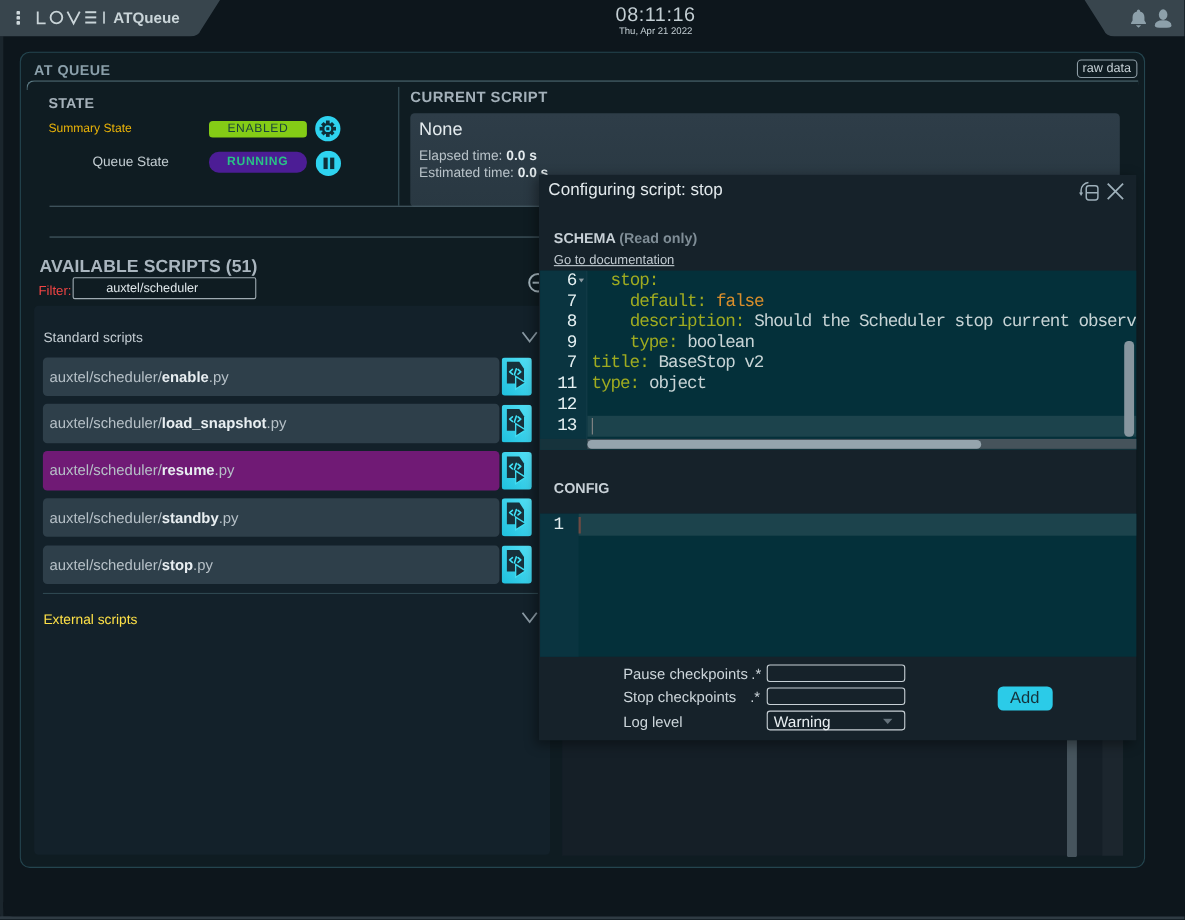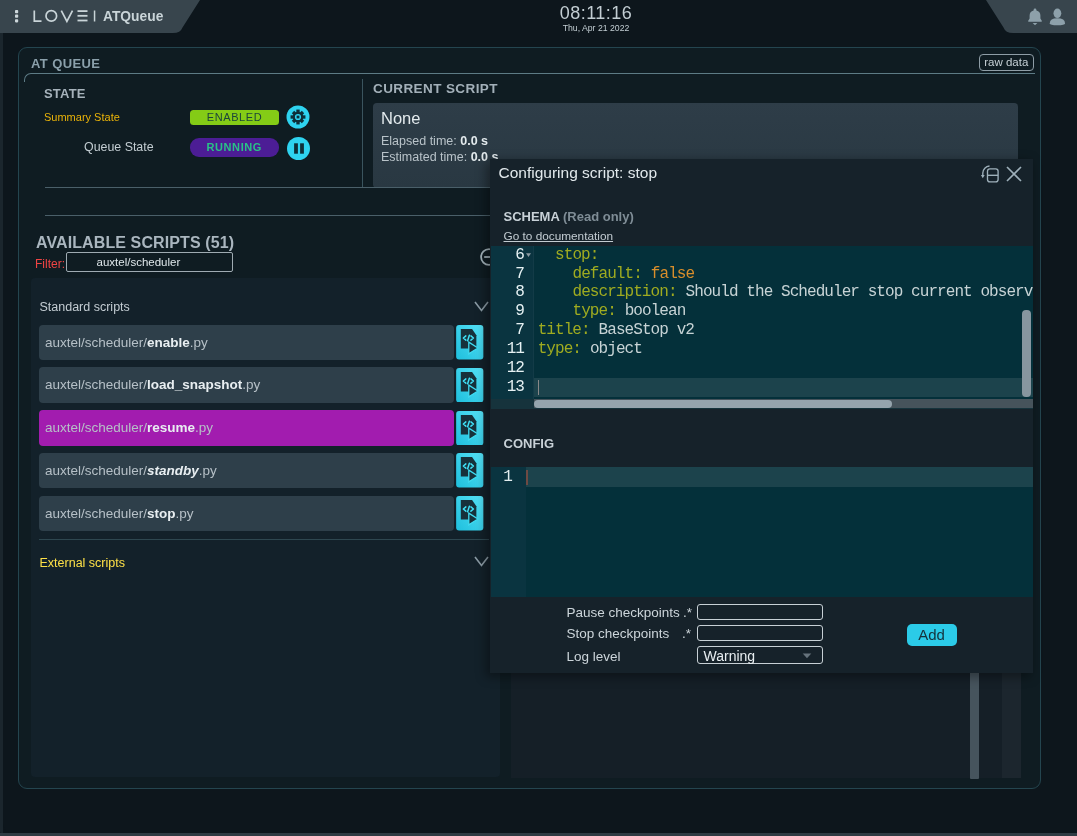--- a/index.html
+++ b/index.html
@@ -152,41 +152,41 @@
   <rect x="0" y="0" width="28" height="35.5" rx="3" fill="url(#cg)"></rect>
   <path d="M4.8,4 h11.6 l4.4,6.6 v13.7 h-16 Z" fill="#17313b"></path>
   <g fill="none" stroke="#40e2f8" stroke-width="1.5" stroke-linecap="round" stroke-linejoin="round">
     <path d="M10,11.2 L7.4,13.4 L10,15.6"></path>
     <path d="M15.2,11.2 L17.8,13.4 L15.2,15.6"></path>
     <path d="M13.6,10.6 L11.8,16.2"></path>
   </g>
   <path d="M13,17.6 l9.4,6 l-9.4,6 Z" fill="#17313b" stroke="#3fdcf2" stroke-width="1.3"></path>
 </svg>
   </div>
-    <div class="abs" style="left:38.5px; top:410px; width:415.5px; height:35.6px; background:#a21caf; border-radius:4px;">
+    <div class="abs" style="left:38.5px; top:410px; width:415.5px; height:35.6px; background:#701a75; border-radius:4px;">
     <div style="position:absolute; left:6.5px; top:10.3px; font-size:13.5px; color:#b6c0c7;">auxtel/scheduler/<b style="color:#e8eef1;">resume</b>.py</div>
     <svg width="27.5" height="34.5" viewBox="0 0 28 35.5" style="position:absolute; left:417.5px; top:0.5px;">
   <defs>
           <linearGradient id="cg" x1="0" y1="1" x2="1" y2="0">
     <stop offset="0" stop-color="#1fc0de"></stop>
             <stop offset="1" stop-color="#55e1f6"></stop>
   </linearGradient>
         </defs>
   <rect x="0" y="0" width="28" height="35.5" rx="3" fill="url(#cg)"></rect>
   <path d="M4.8,4 h11.6 l4.4,6.6 v13.7 h-16 Z" fill="#17313b"></path>
   <g fill="none" stroke="#40e2f8" stroke-width="1.5" stroke-linecap="round" stroke-linejoin="round">
     <path d="M10,11.2 L7.4,13.4 L10,15.6"></path>
     <path d="M15.2,11.2 L17.8,13.4 L15.2,15.6"></path>
     <path d="M13.6,10.6 L11.8,16.2"></path>
   </g>
   <path d="M13,17.6 l9.4,6 l-9.4,6 Z" fill="#17313b" stroke="#3fdcf2" stroke-width="1.3"></path>
 </svg>
   </div>
     <div class="abs" style="left:38.5px; top:452.7px; width:415.5px; height:35.6px; background:#2e3f4a; border-radius:4px;">
-    <div style="position:absolute; left:6.5px; top:10.3px; font-size:13.5px; color:#b6c0c7;">auxtel/scheduler/<b style="color:#e8eef1;font-style:italic;">standby</b>.py</div>
+    <div style="position:absolute; left:6.5px; top:10.3px; font-size:13.5px; color:#b6c0c7;">auxtel/scheduler/<b style="color:#e8eef1;">standby</b>.py</div>
     <svg width="27.5" height="34.5" viewBox="0 0 28 35.5" style="position:absolute; left:417.5px; top:0.5px;">
   <defs>
           <linearGradient id="cg" x1="0" y1="1" x2="1" y2="0">
     <stop offset="0" stop-color="#1fc0de"></stop>
             <stop offset="1" stop-color="#55e1f6"></stop>
   </linearGradient>
         </defs>
   <rect x="0" y="0" width="28" height="35.5" rx="3" fill="url(#cg)"></rect>
   <path d="M4.8,4 h11.6 l4.4,6.6 v13.7 h-16 Z" fill="#17313b"></path>
   <g fill="none" stroke="#40e2f8" stroke-width="1.5" stroke-linecap="round" stroke-linejoin="round">

